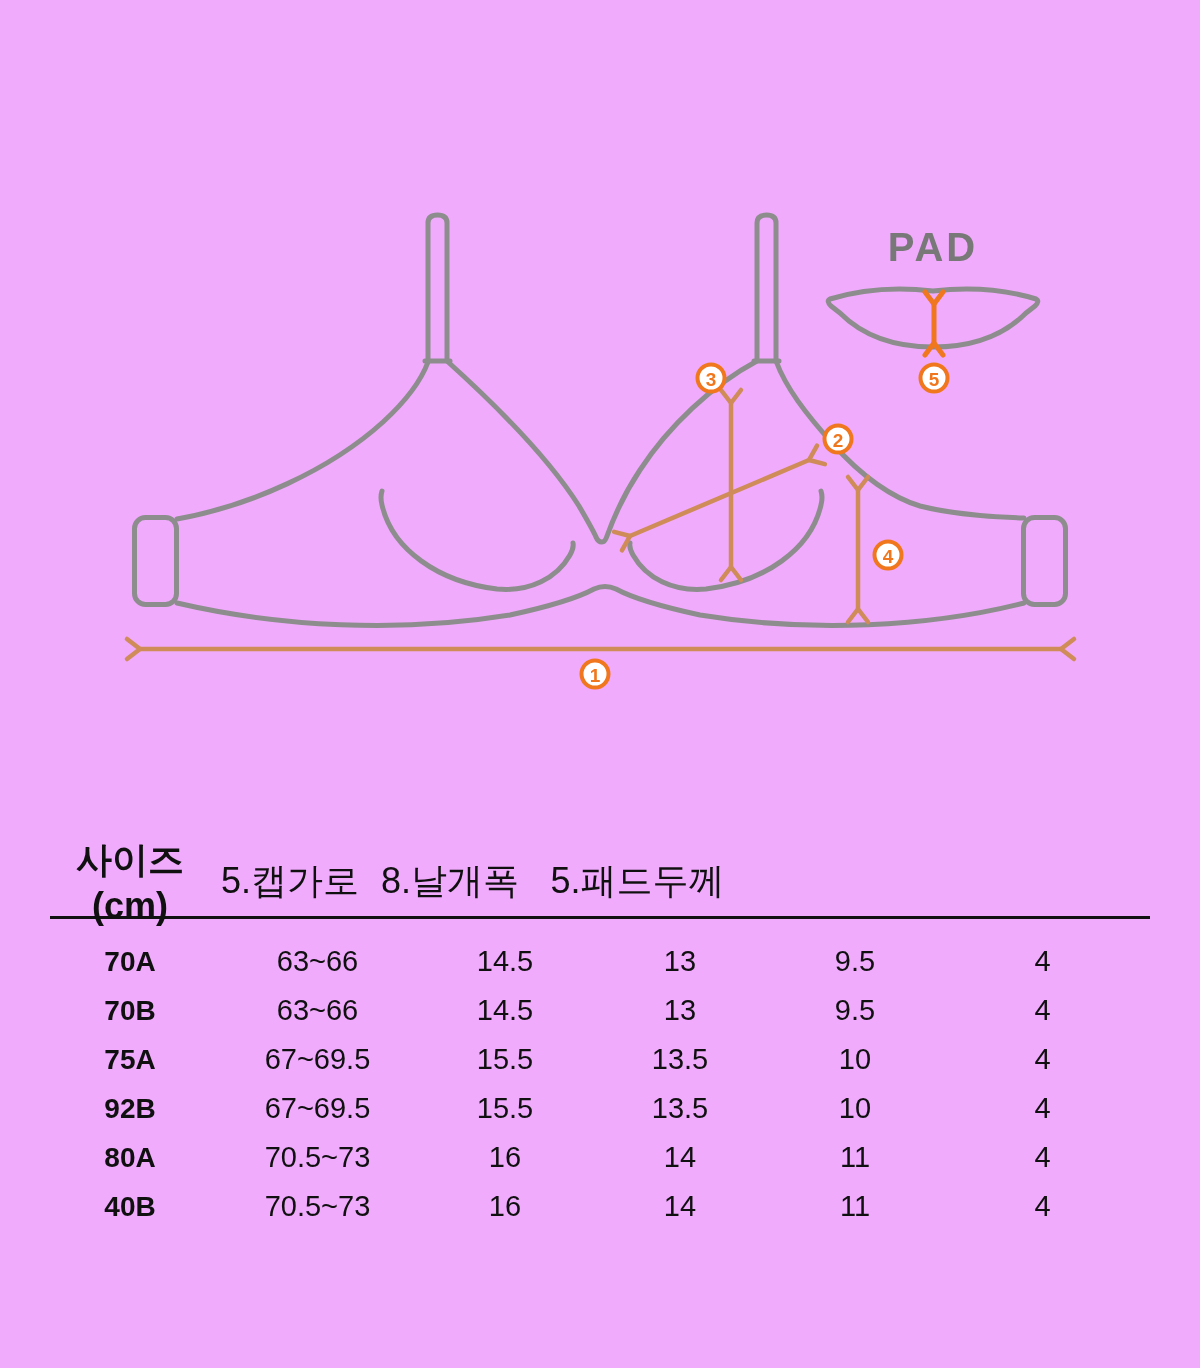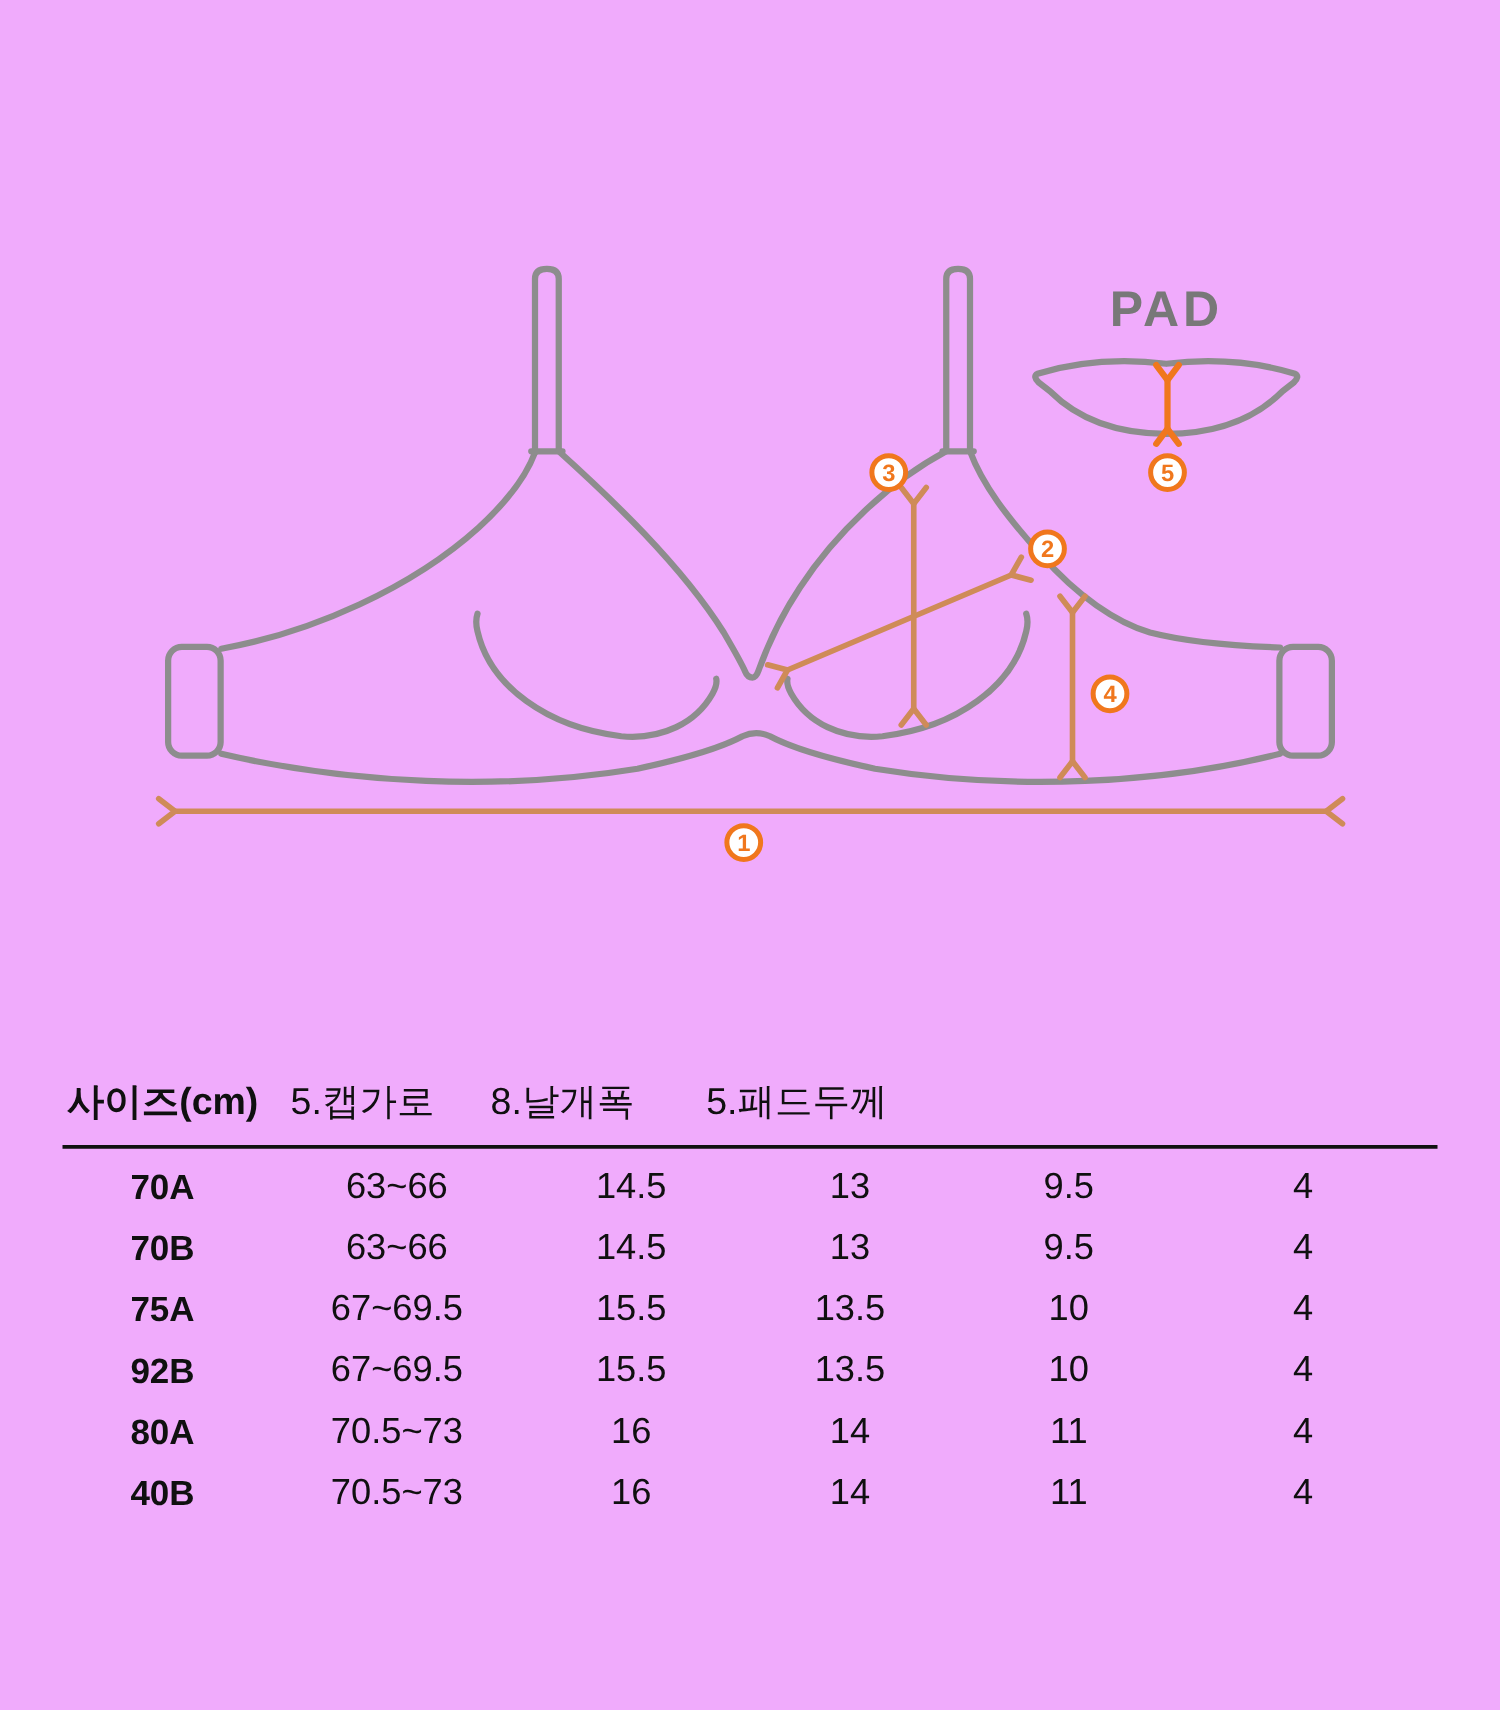--- a/index.html
+++ b/index.html
@@ -4,22 +4,22 @@
 <style>
   html,body{margin:0;padding:0;background:#ffffff;}
   .page{
     position:relative;width:1200px;height:1368px;background:#f0abfc;overflow:hidden;
     font-family:"Liberation Sans","DejaVu Sans",sans-serif;
   }
   .diagram-svg{position:absolute;left:0;top:0;}
   .pad-title{font-weight:bold;font-size:40px;letter-spacing:3px;fill:#787878;}
   .marker-num{font-weight:bold;font-size:19px;fill:#f0771d;text-anchor:middle;dominant-baseline:central;}
   .size-table{position:absolute;left:50px;top:846px;width:1100px;color:#101010;}
-  .t-head{display:flex;align-items:center;height:70px;border-bottom:3px solid #111111;font-size:30px;}
-  .t-body{padding-top:6px;}
+  .t-head{display:flex;align-items:center;height:70px;border-bottom:3px solid #111111;font-size:36px;}
+  .t-body{padding-top:18px;}
   .t-row{display:flex;align-items:center;height:49px;font-size:29px;}
   .cell{text-align:center;flex:0 0 auto;}
   .w0{width:160px}.w1{width:215px}.w2{width:160px}.w3{width:190px}.w4{width:160px}.w5{width:215px}
   .bold{font-weight:bold;}
   .t-row .size-cell{font-weight:bold;font-size:28px;}
 </style>
 </head>
 <body>
 
 <div class="page">

